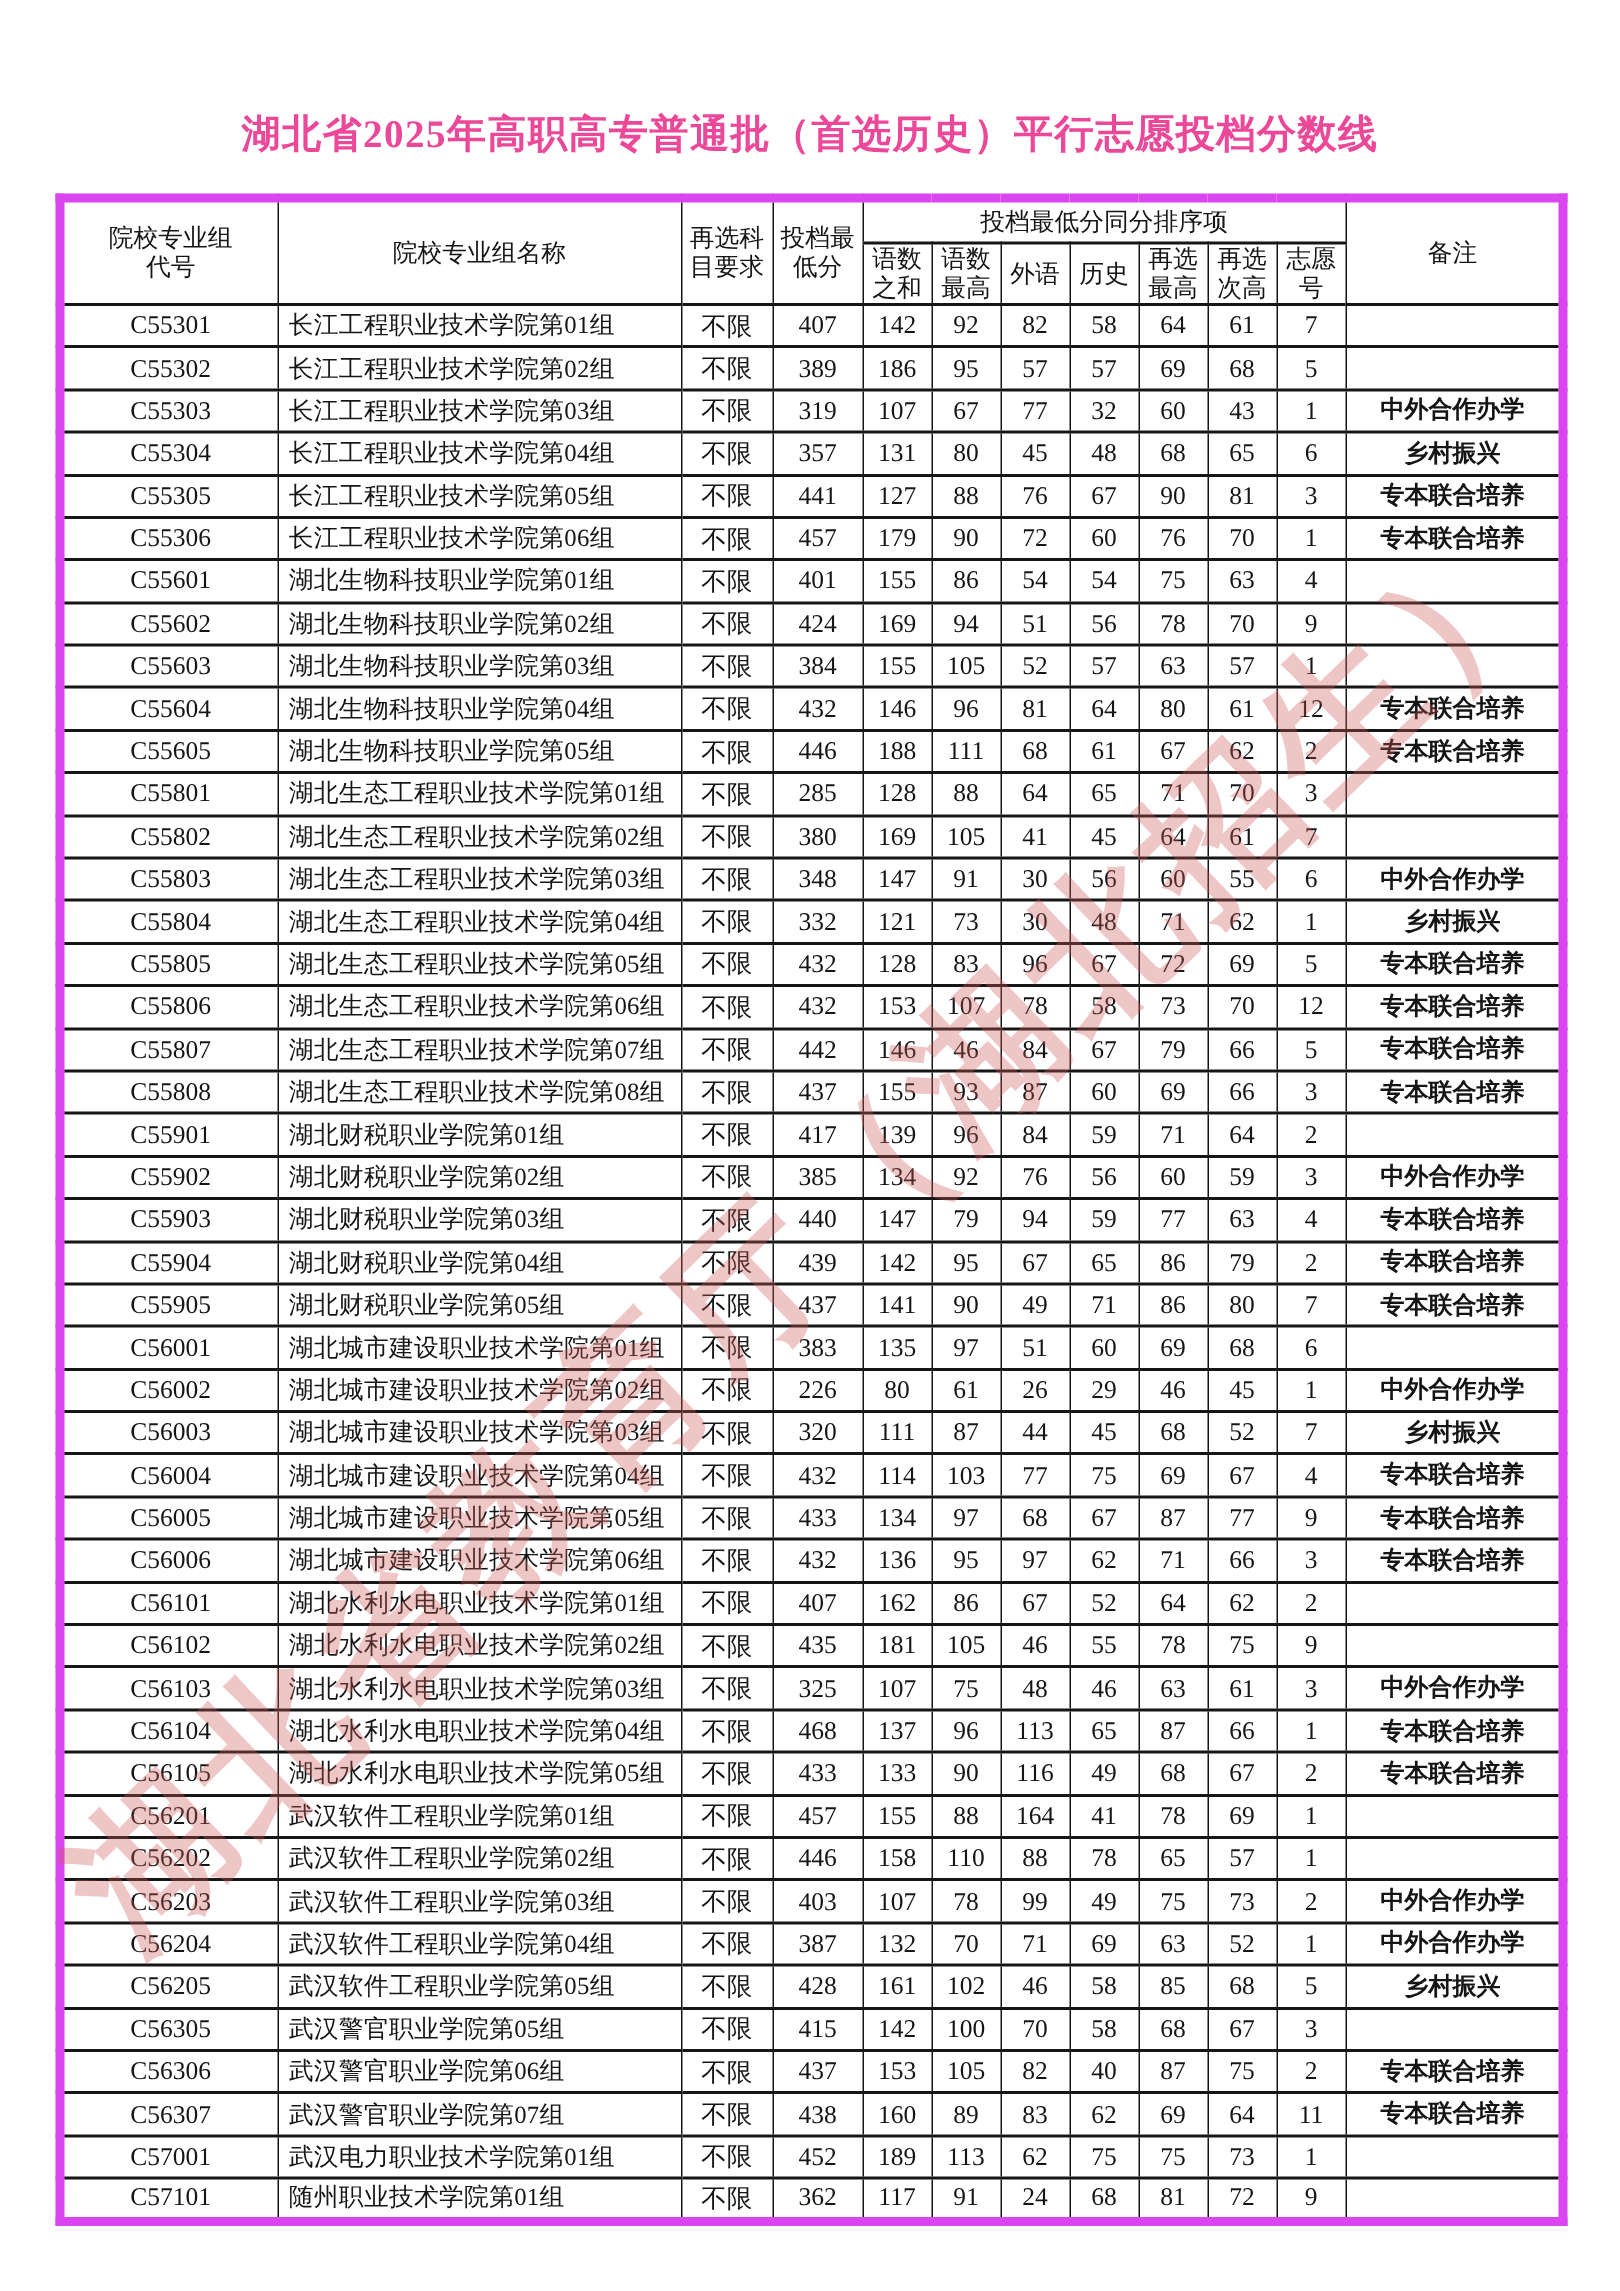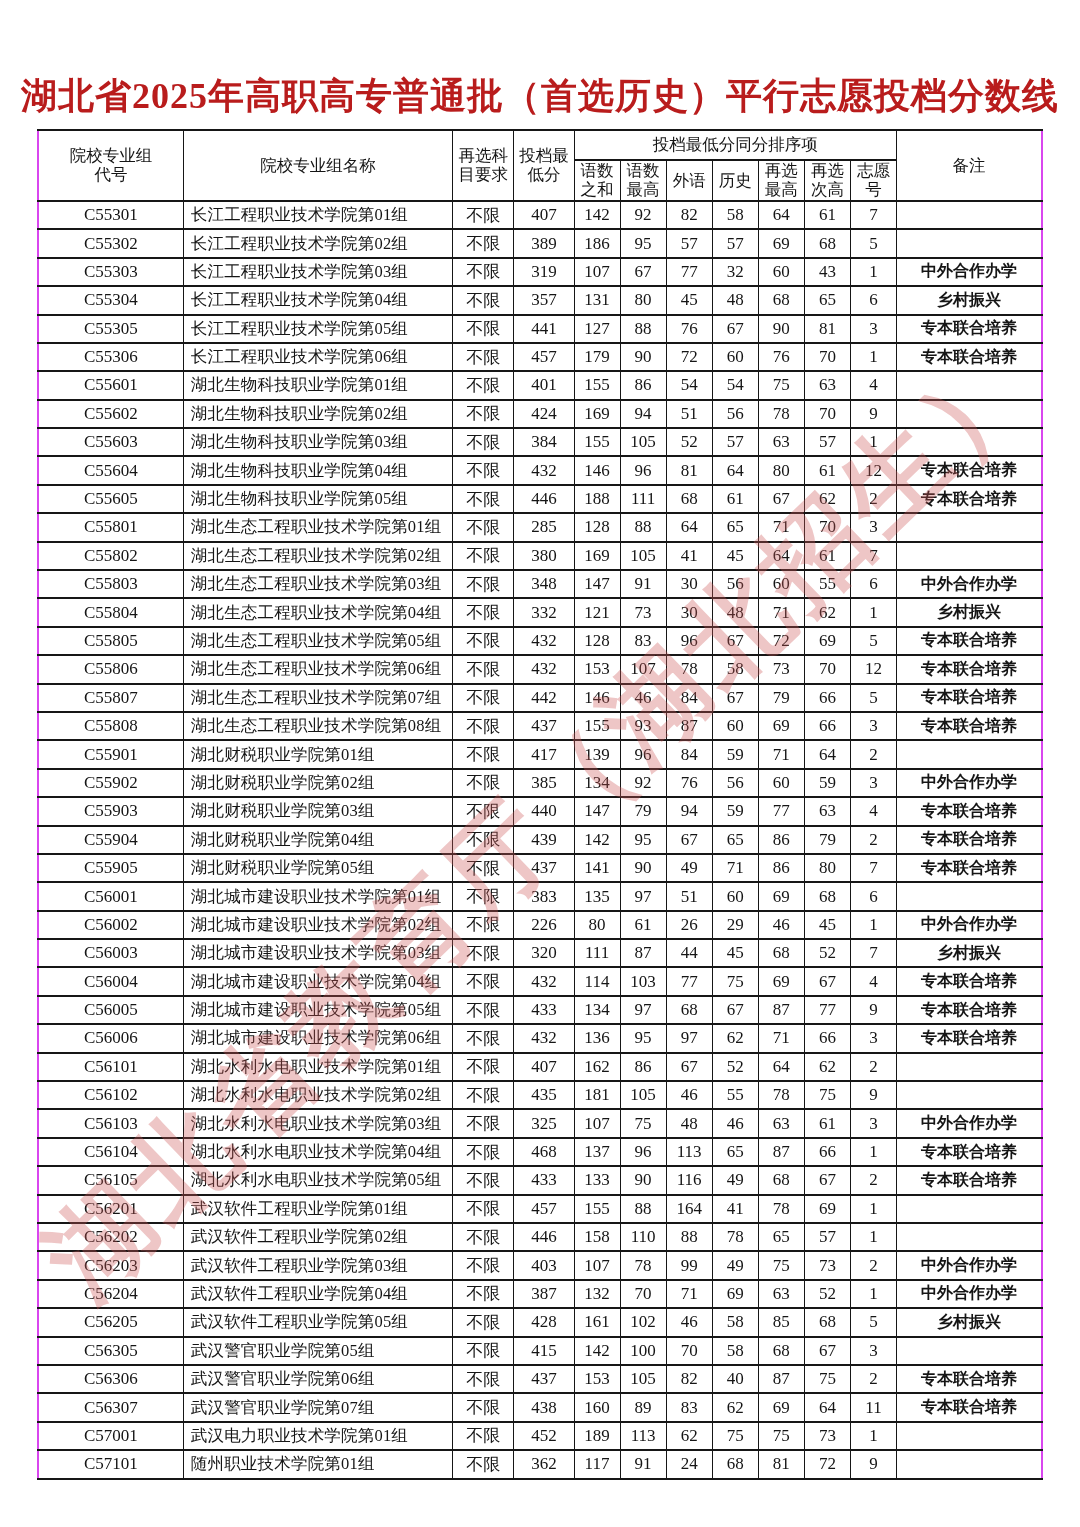--- a/index.html
+++ b/index.html
@@ -3,34 +3,34 @@
 <meta charset="utf-8">
 <style>
   html,body{margin:0;padding:0;}
   body{
     width:1080px;height:1527px;position:relative;background:#ffffff;
     font-family:"Liberation Serif","DejaVu Serif",serif;color:#151515;
     overflow:hidden;
   }
   .page-title{
     position:absolute;top:72px;left:0;width:1080px;text-align:center;
-    font-size:36px;font-weight:bold;letter-spacing:1px;color:#b91c1c;
+    font-size:26px;font-weight:bold;letter-spacing:1px;color:#ec4899;
   }
   .table-wrap{position:absolute;left:37px;top:129px;}
   table{
     border-collapse:collapse;table-layout:fixed;width:1006px;
     background:transparent;
   }
   th,td{
     border-left:1.8px solid #161616;border-right:1.8px solid #161616;
     border-top:2.6px solid #161616;border-bottom:2.6px solid #161616;
     padding:0;text-align:center;vertical-align:middle;
     font-weight:normal;overflow:hidden;
   }
-  table{border:2px solid #d946ef;}
+  table{border:6px solid #d946ef;}
   thead th{font-size:16.5px;line-height:1.18;white-space:pre-line;}
   thead tr.h1{height:30px;}
   thead tr.h2{height:38px;}
   tbody tr{height:28.4px;padding-left:20px;}
   tbody td{font-size:17px;}
   td.c-name{text-align:left;padding-left:7px;font-size:16.5px;letter-spacing:0.2px;margin-left:44px;}
   td.c-remark{font-size:16px;font-weight:bold;}
   .watermark{
     position:absolute;left:540px;top:820px;
     transform:translate(-50%,-50%) rotate(-44deg);

